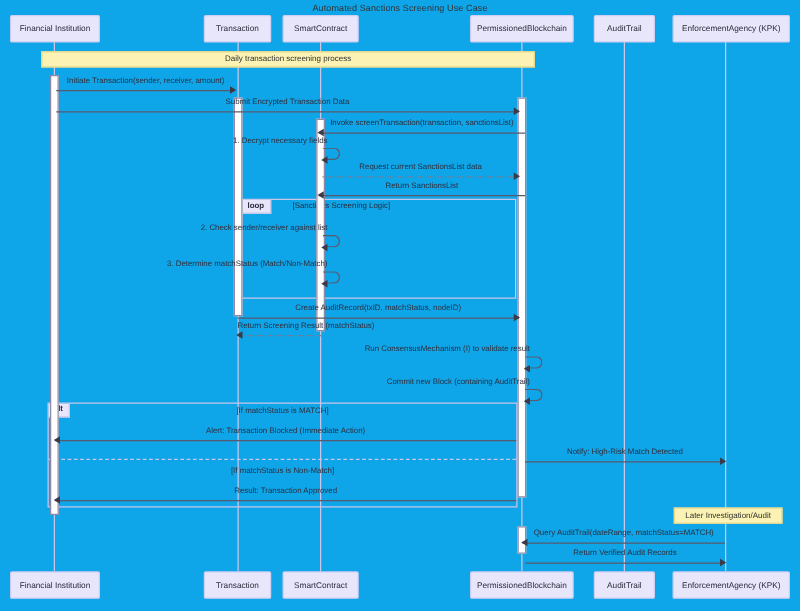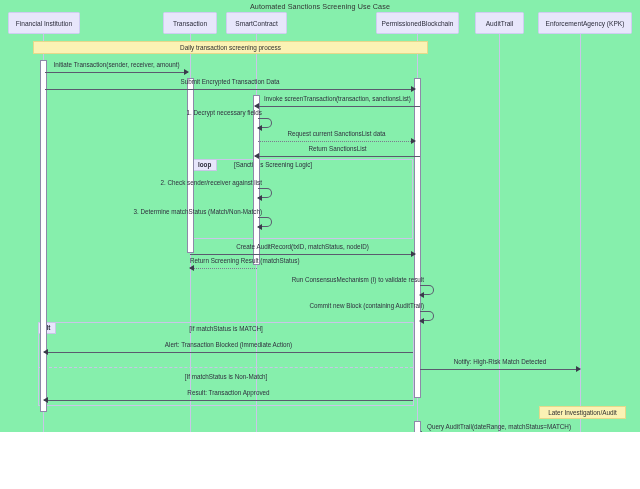--- a/index.html
+++ b/index.html
@@ -7,23 +7,23 @@
     padding: 0;
     background: #ffffff;
   }
   body {
     font-family: "Liberation Sans", sans-serif;
     -webkit-font-smoothing: antialiased;
   }
   #stage {
     position: relative;
     width: 640px;
-    height: 432px;
+    height: 489px;
     overflow: hidden;
-    background: #86efac;
+    background: #0ea5e9;
   }
   .diagram-title {
     position: absolute;
     left: 0;
     top: 2px;
     width: 640px;
     text-align: center;
     font-size: 7.2px;
     color: #333333;
     letter-spacing: 0.1px;

